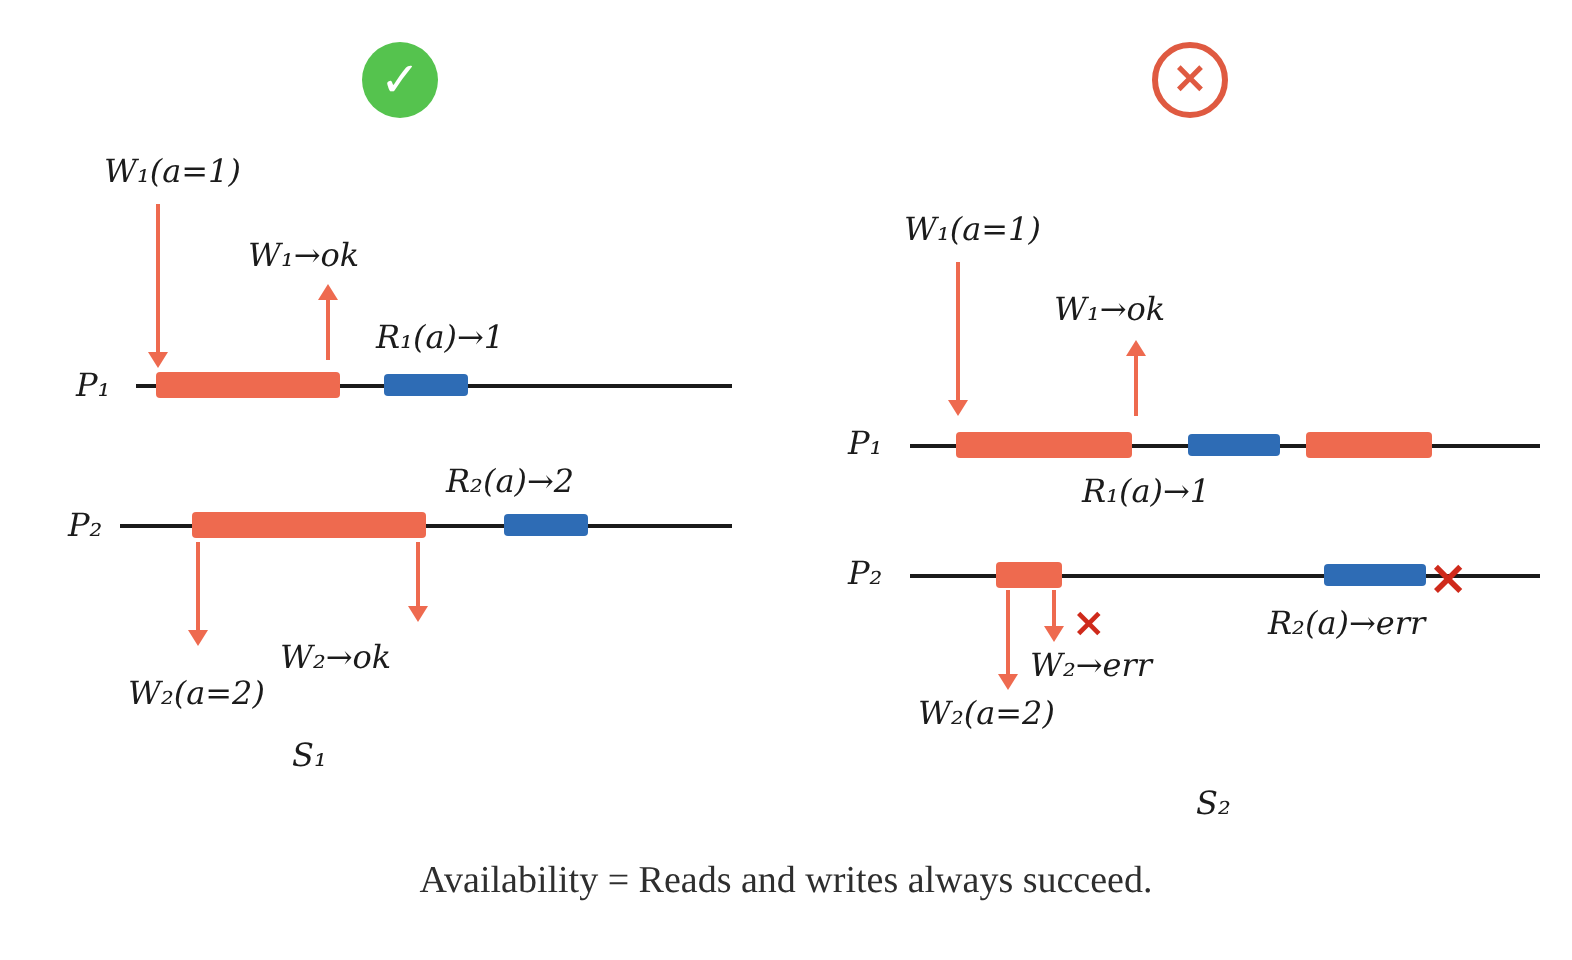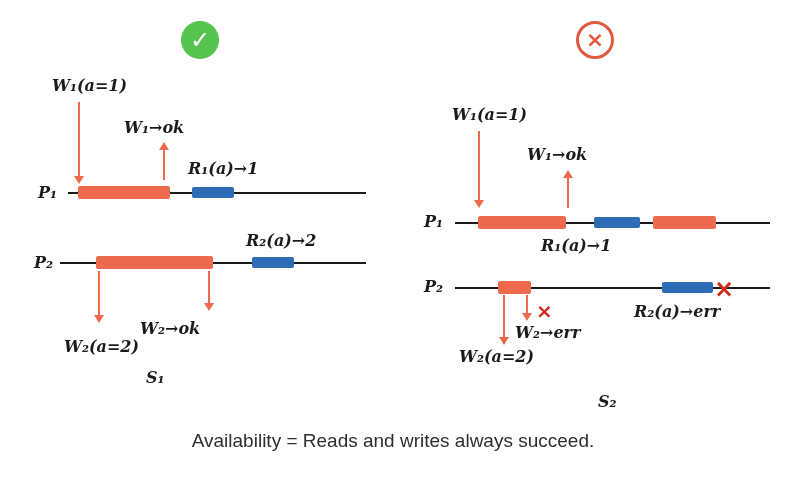--- a/index.html
+++ b/index.html
@@ -2,21 +2,21 @@
 <html><head>
 <meta charset="utf-8">
 <style>
   html,body { margin:0; padding:0; background:#ffffff; }
   .canvas {
     position:relative; width:786px; height:480px; background:#ffffff;
     overflow:hidden; font-family:"DejaVu Serif","Liberation Serif",serif;
   }
   .math {
     position:absolute; font-family:"DejaVu Serif","Liberation Serif",serif;
-    font-style:italic; font-size:16px; color:#1b1b1b; white-space:nowrap;font-weight:bold;
+    font-style:italic; font-size:16px; color:#1b1b1b; white-space:nowrap;
   }
   .timeline { position:absolute; height:2px; background:#1a1a1a; }
   .wbar { position:absolute; background:#ee6a4f; border-radius:2px; height:13px; }
   .rbar { position:absolute; background:#2e6cb5; border-radius:2px; height:11px; }
   .arrow { position:absolute; width:2px; background:#ee6a4f; }
   .arrow.down::after {
     content:""; position:absolute; left:-4px; bottom:-8px; width:0; height:0;
     border-left:5px solid transparent; border-right:5px solid transparent;
     border-top:8px solid #ee6a4f;
   }
@@ -31,21 +31,21 @@
   }
   .badge {
     position:absolute; display:flex; align-items:center; justify-content:center;
     border-radius:50%; line-height:1; font-weight:700;
     font-family:"DejaVu Sans","Liberation Sans",sans-serif;
   }
   .badge.ok { width:38px; height:38px; background:#55c34e; color:#ffffff; font-size:24px; }
   .badge.fail { width:32px; height:32px; border:3px solid #df5a41; color:#df5a41; background:#ffffff; font-size:22px; }
   .caption {
     position:absolute; left:0; right:0; top:430px; text-align:center;
-    font-family:Liberation Sans, sans-serif;
+    font-family:Liberation Serif, serif;
     font-size:19px; color:#2e2e2e;
   }
 </style>
 </head>
 <body>
 
 <div class="canvas">
 
   <div class="badge ok" style="left:181px; top:21px;">✓</div>
 
@@ -56,21 +56,21 @@
   <div class="math" style="left:188px; top:159px;">R₁(a)→1</div>
 
   <div class="math" style="left:38px; top:183px;">P₁</div>
   <div class="timeline" style="left:68px; top:192px; width:298px;"></div>
   <div class="wbar" style="left:78px; top:186px; width:92px;"></div>
   <div class="rbar" style="left:192px; top:187px; width:42px;"></div>
 
   <div class="math" style="left:34px; top:253px;">P₂</div>
   <div class="timeline" style="left:60px; top:262px; width:306px;"></div>
   <div class="wbar" style="left:96px; top:256px; width:117px;"></div>
-  <div class="math" style="left:246px; top:231px;">R₂(a)→2</div>
+  <div class="math" style="left:223px; top:231px;">R₂(a)→2</div>
   <div class="rbar" style="left:252px; top:257px; width:42px;"></div>
 
   <div class="arrow down" style="left:98px; top:271px; height:44px;"></div>
   <div class="arrow down" style="left:208px; top:271px; height:32px;"></div>
   <div class="math" style="left:64px; top:337px;">W₂(a=2)</div>
   <div class="math" style="left:140px; top:319px;">W₂→ok</div>
 
   <div class="math" style="left:146px; top:368px;">S₁</div>
 
   <div class="badge fail" style="left:576px; top:21px;">×</div>

